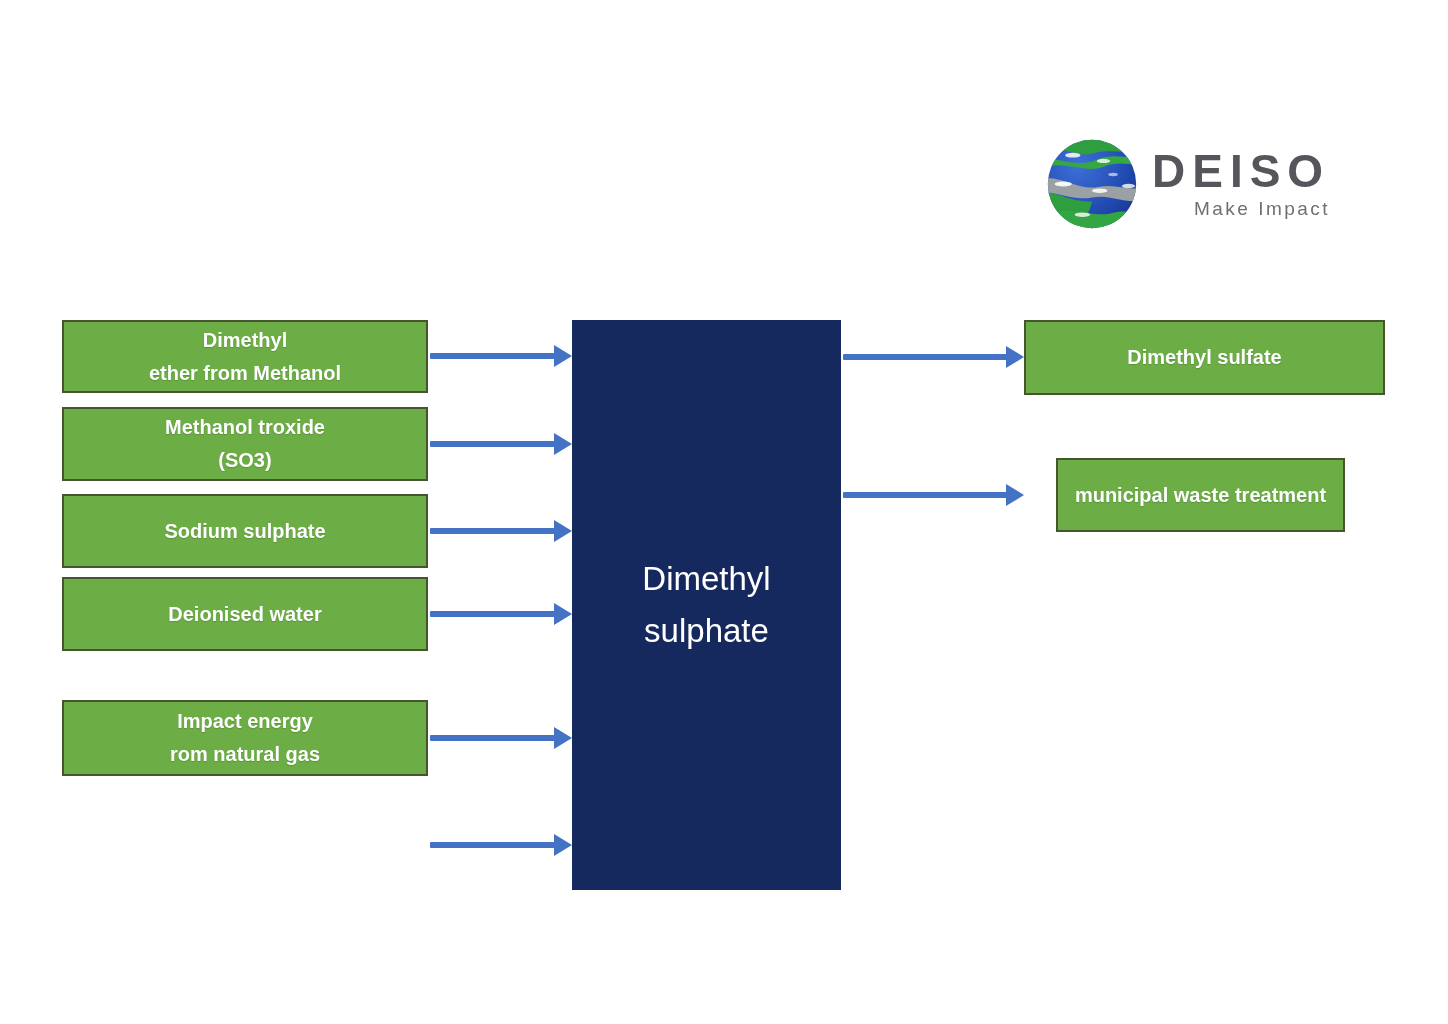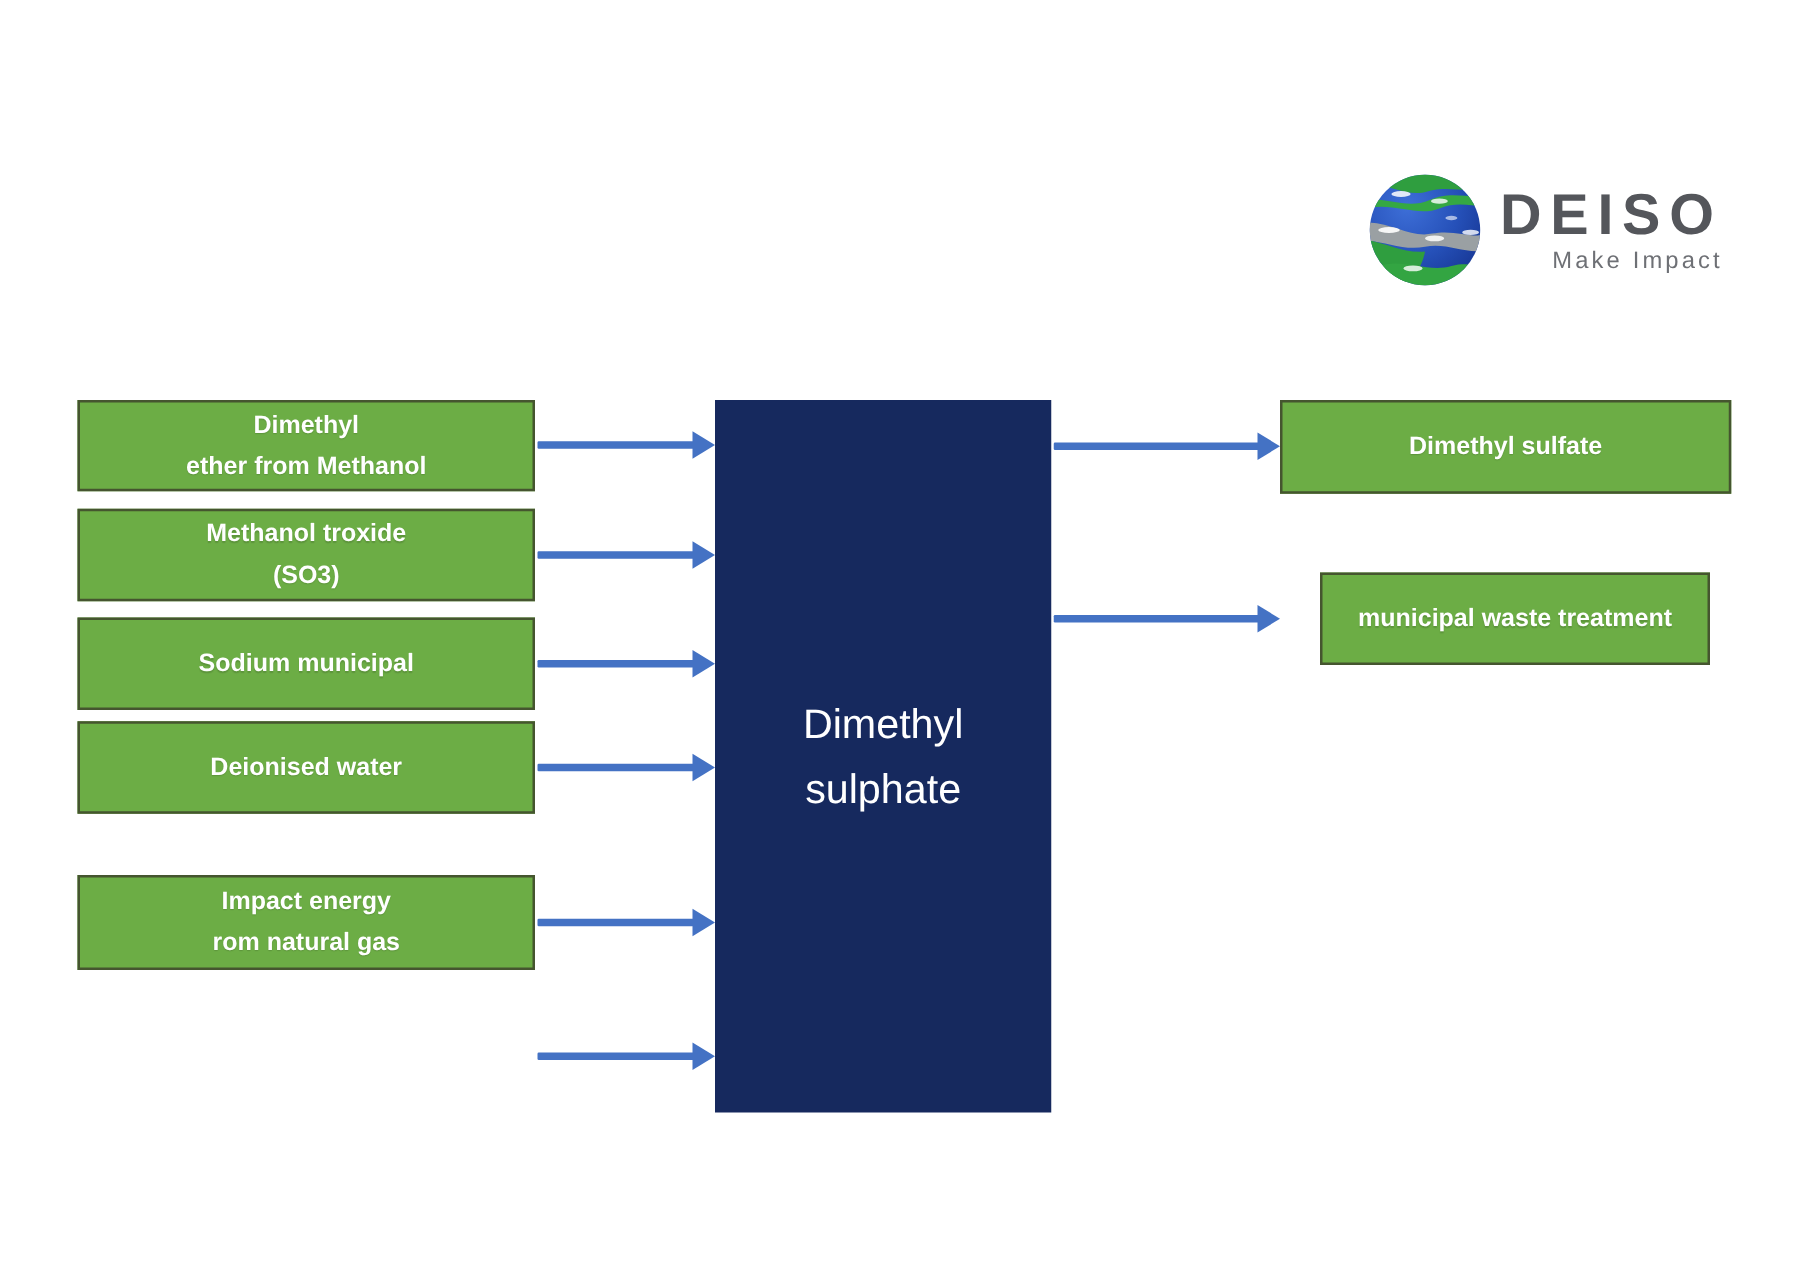--- a/index.html
+++ b/index.html
@@ -6,21 +6,21 @@
   .canvas{
     position:relative;
     width:1448px;height:1024px;
     background:#ffffff;
     overflow:hidden;
     font-family:"Liberation Sans", sans-serif;
   }
 
   
   .logo{
-    position:absolute;left:1092px;top:136px;
+    position:absolute;left:1044px;top:136px;
     display:flex;align-items:center;gap:12px;
   }
   .logo-globe{width:96px;height:96px;display:block;}
   .logo-textcol{display:flex;flex-direction:column;}
   .logo-brand{
     font-size:46px;font-weight:bold;color:#54565b;
     letter-spacing:7px;line-height:46px;
   }
   .logo-tagline{
     font-size:19px;color:#6e7075;letter-spacing:2.5px;
@@ -99,30 +99,30 @@
     <div class="logo-textcol">
       <div class="logo-brand">DEISO</div>
       <div class="logo-tagline">Make Impact</div>
     </div>
   </div>
 
   <div class="gbox" style="left:62px;top:320px;width:366px;height:73px;">Dimethyl
 ether from Methanol</div>
   <div class="gbox" style="left:62px;top:407px;width:366px;height:74px;">Methanol troxide
 (SO3)</div>
-  <div class="gbox" style="left:62px;top:494px;width:366px;height:74px;">Sodium municipal</div>
+  <div class="gbox" style="left:62px;top:494px;width:366px;height:74px;">Sodium sulphate</div>
   <div class="gbox" style="left:62px;top:577px;width:366px;height:74px;">Deionised water</div>
   <div class="gbox" style="left:62px;top:700px;width:366px;height:76px;">Impact energy
 rom natural gas</div>
 
   <div class="pbox">Dimethyl
 sulphate</div>
 
   <div class="gbox" style="left:1024px;top:320px;width:361px;height:75px;">Dimethyl sulfate</div>
-  <div class="gbox" style="left:1056px;top:458px;width:312px;height:74px;">municipal waste treatment</div>
+  <div class="gbox" style="left:1056px;top:458px;width:289px;height:74px;">municipal waste treatment</div>
 
   <div class="arrow" style="left:430px;top:345px;width:142px;">
     <div class="shaft"></div>
       <div class="head"></div>
   </div>
   <div class="arrow" style="left:430px;top:433px;width:142px;">
     <div class="shaft"></div>
       <div class="head"></div>
   </div>
   <div class="arrow" style="left:430px;top:520px;width:142px;">

